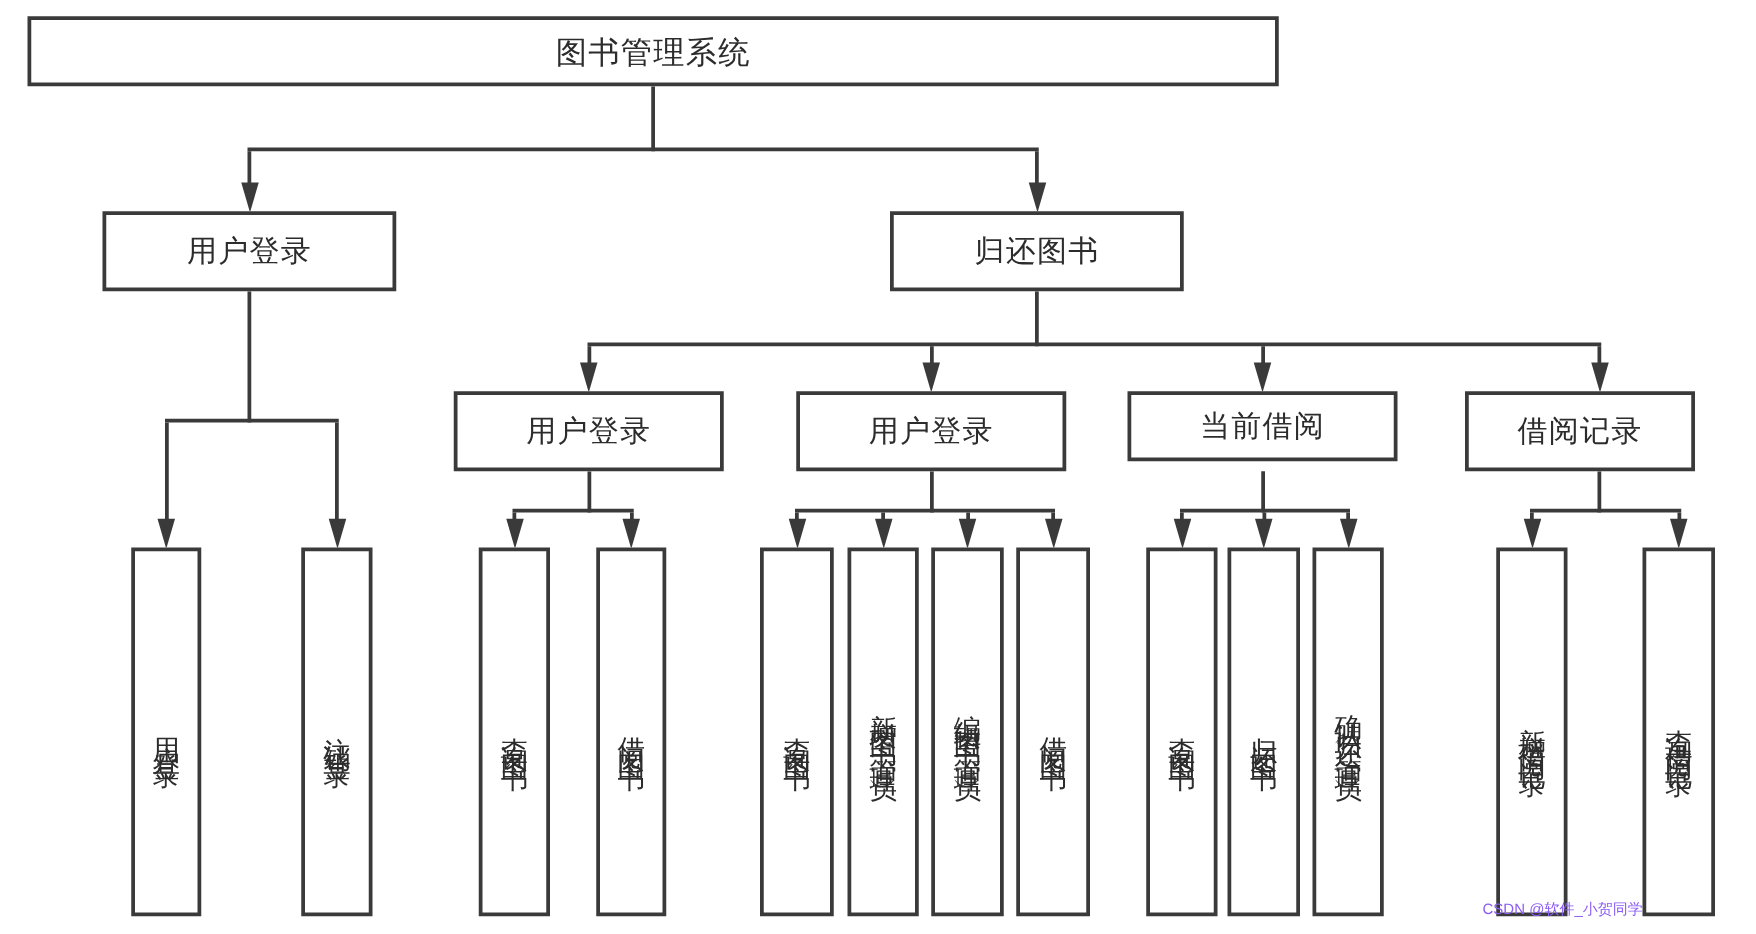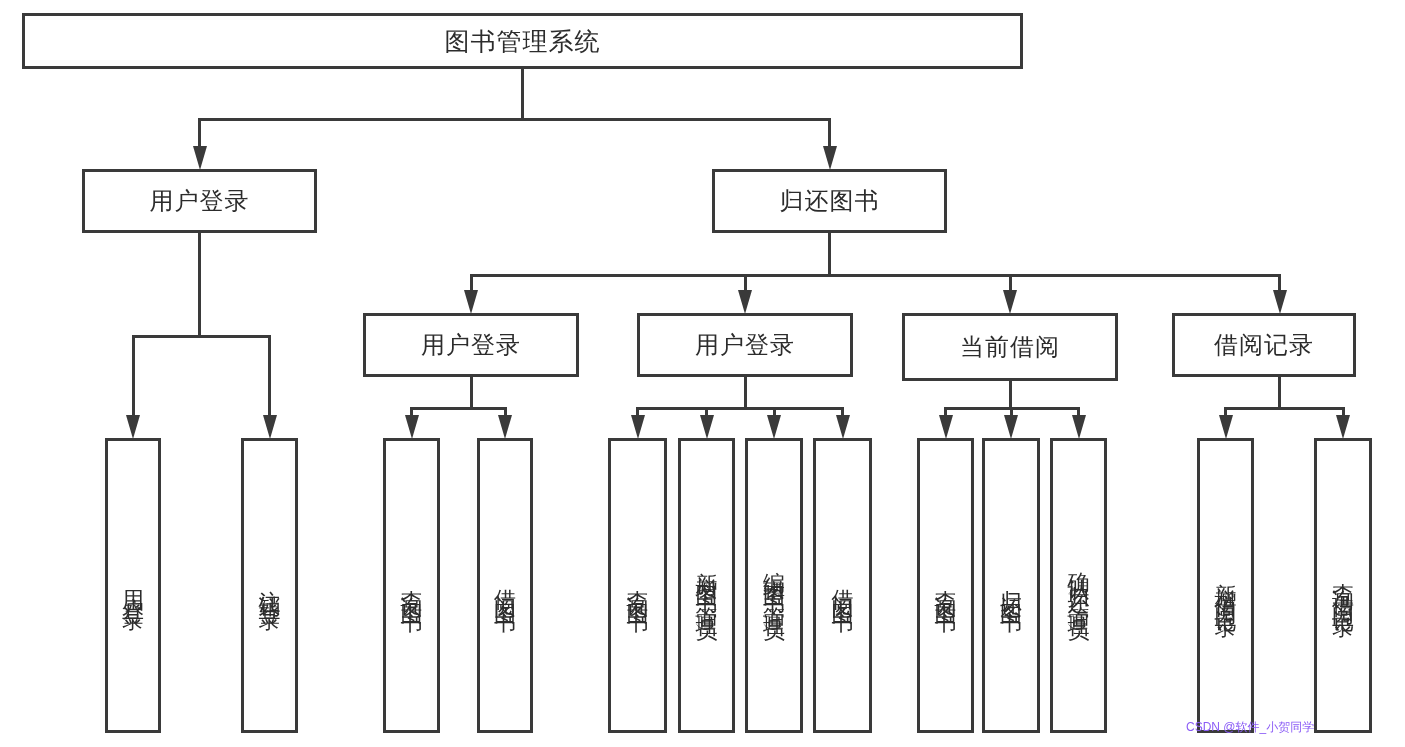--- a/index.html
+++ b/index.html
@@ -69,21 +69,21 @@
       </div>
       <div class="box" style="left: 712px; top: 169px; width: 235px; height: 64px; border-color: rgb(58, 58, 58); background: rgb(255, 255, 255); color: rgb(44, 44, 44);">
         <span class="hlabel">归还图书</span>
       </div>
       <div class="box" style="left: 363px; top: 313px; width: 216px; height: 64px; border-color: rgb(58, 58, 58); background: rgb(255, 255, 255); color: rgb(44, 44, 44);">
         <span class="hlabel">用户登录</span>
       </div>
       <div class="box" style="left: 637px; top: 313px; width: 216px; height: 64px; border-color: rgb(58, 58, 58); background: rgb(255, 255, 255); color: rgb(44, 44, 44);">
         <span class="hlabel">用户登录</span>
       </div>
-      <div class="box" style="left: 902px; top: 313px; width: 216px; height: 68px; border-color: rgb(58, 58, 58); background: rgb(255, 255, 255); color: rgb(44, 44, 44);">
+      <div class="box" style="left: 902px; top: 313px; width: 216px; height: 56px; border-color: rgb(58, 58, 58); background: rgb(255, 255, 255); color: rgb(44, 44, 44);">
         <span class="hlabel">当前借阅</span>
       </div>
       <div class="box" style="left: 1172px; top: 313px; width: 184px; height: 64px; border-color: rgb(58, 58, 58); background: rgb(255, 255, 255); color: rgb(44, 44, 44);">
         <span class="hlabel">借阅记录</span>
       </div>
       <div class="box" style="left: 105px; top: 438px; width: 56px; height: 295px; border-color: rgb(58, 58, 58); background: rgb(255, 255, 255); color: rgb(44, 44, 44);">
         <span class="vlabel">用户登录</span>
       </div>
       <div class="box" style="left: 241px; top: 438px; width: 57px; height: 295px; border-color: rgb(58, 58, 58); background: rgb(255, 255, 255); color: rgb(44, 44, 44);">
         <span class="vlabel">注销登录</span>

